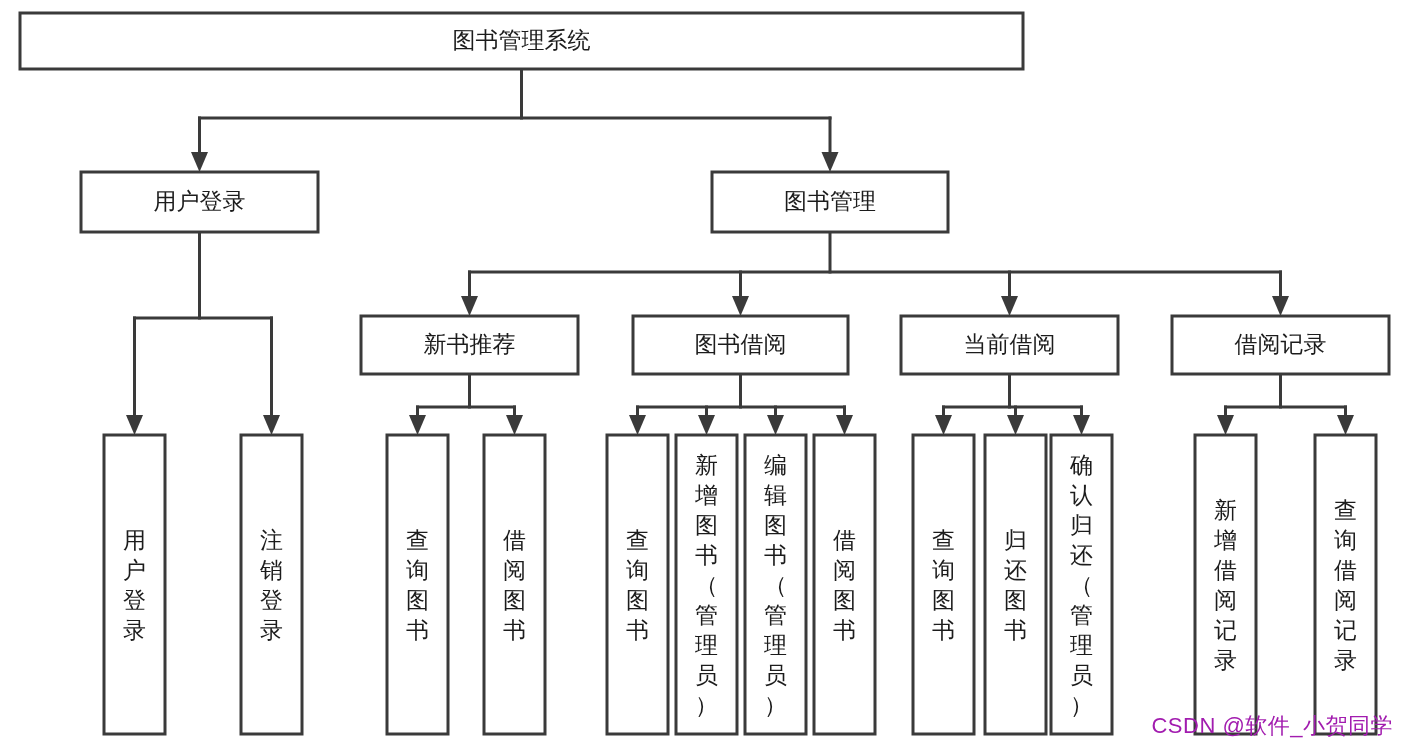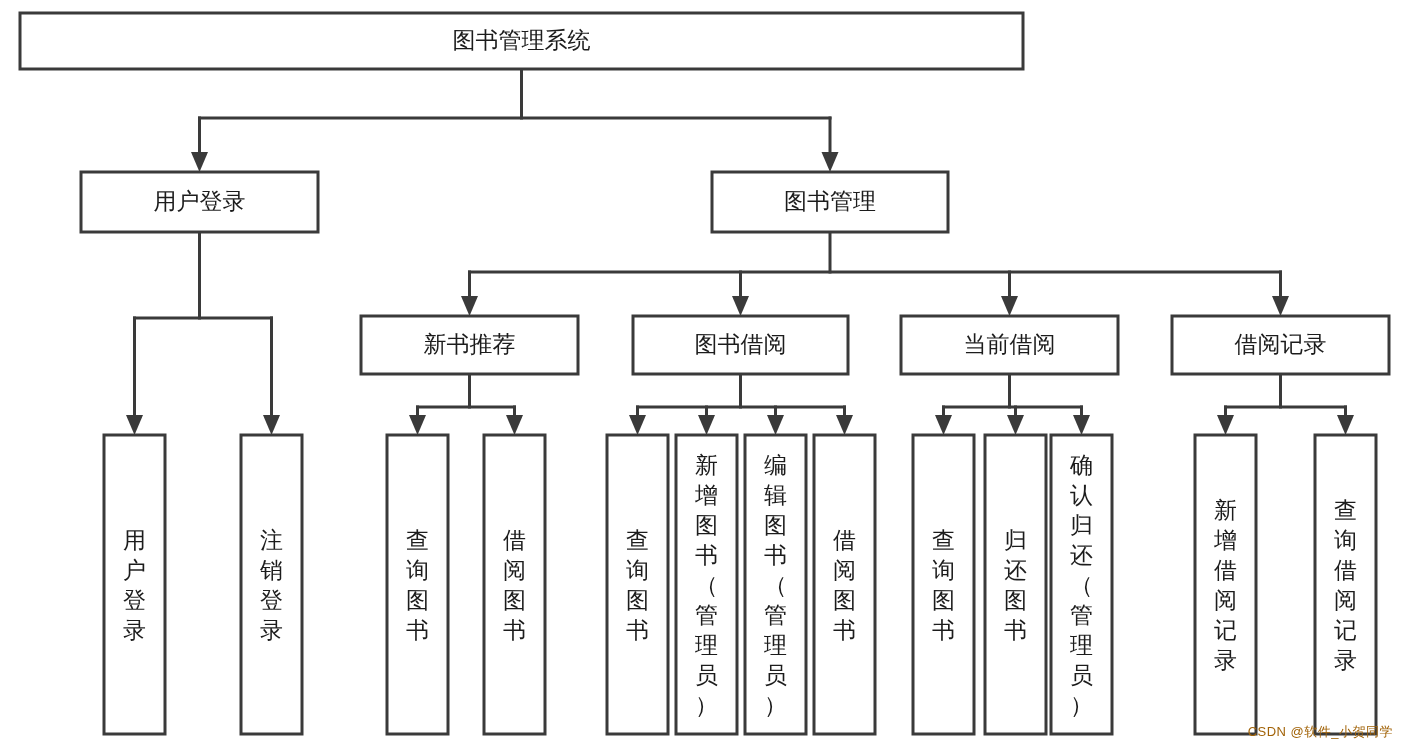--- a/index.html
+++ b/index.html
@@ -52,22 +52,22 @@
     font-family: "Liberation Sans", "DejaVu Sans", sans-serif;
     font-size: 23px;
     fill: #1c1c1c;
     text-anchor: middle;
   }
   .watermark {
     position: absolute;
     right: 12px;
     bottom: 6px;
     font-family: "Liberation Sans", "DejaVu Sans", sans-serif;
-    font-size: 13px;
-    color: #a16207;
+    font-size: 22px;
+    color: #a21caf;
     letter-spacing: 0.5px;
     white-space: nowrap;
     user-select: none;
   }
 </style>
 </head>
 <body>
 
 <div id="diagram-root">
   <svg id="tree-svg" viewBox="0 0 1405 747" xmlns="http://www.w3.org/2000/svg">

